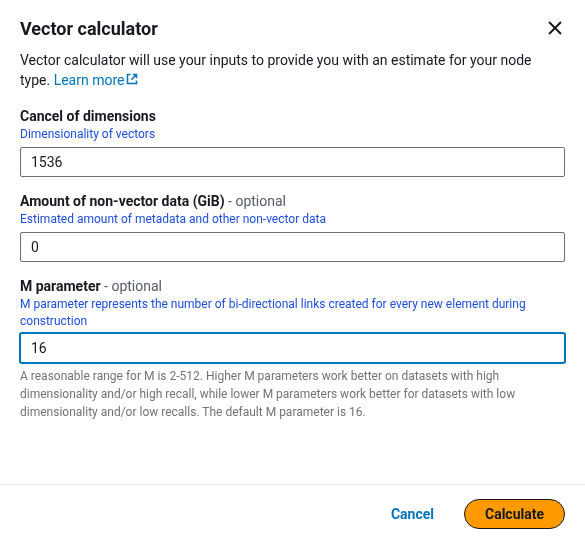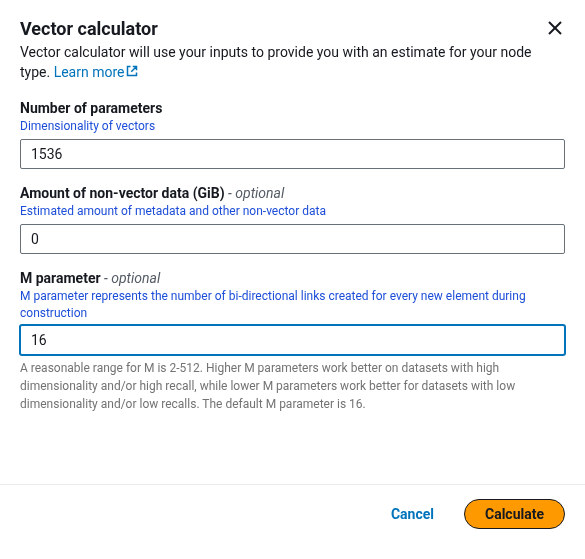--- a/index.html
+++ b/index.html
@@ -15,21 +15,21 @@
       color: #16191f;
       position: relative;
     }
     .modal {
       padding: 18px 20px 0 20px;
     }
     .header {
       display: flex;
       justify-content: space-between;
       align-items: flex-start;
-      margin-bottom: 4px;
+      margin-bottom: 12px;
     }
     .title {
       font-size: 18px;
       font-weight: 700;
       color: #16191f;
     }
     .close-btn {
       background: none;
       border: none;
       padding: 0;
@@ -67,21 +67,20 @@
     }
     .field-label {
       display: block;
       font-size: 14px;
       font-weight: 700;
       color: #16191f;
       margin-bottom: 2px;
     }
     .optional {
       font-weight: 400;
-      font-style: italic;
       color: #545b64;
     }
     .field-hint {
       font-size: 12px;
       color: #1d4ed8;
       margin-bottom: 4px;
       line-height: 1.4;
     }
     .field-input {
       width: 100%;
@@ -149,21 +148,21 @@
   </div>
 
   <p class="description">
     <span>Vector calculator will use your inputs to provide you with an estimate for your node type. </span><a class="link"><span>Learn more</span><svg viewBox="0 0 16 16" fill="none" stroke="#0073bb" stroke-width="2">
           <path d="M6 2H2v12h12v-4M9 2h5v5M14 2L7 9"></path>
         </svg></a>
   </p>
 
 
   <div class="field-group">
-    <label class="field-label">Number of parameters</label>
+    <label class="field-label">Cancel of dimensions</label>
     <div class="field-hint">Dimensionality of vectors</div>
     <input type="text" class="field-input" value="1536" style="">
   </div>
 
   <div class="field-group">
     <label class="field-label">
       <span>Amount of non-vector data (GiB)</span><span class="optional"> - optional</span>
     </label>
     <div class="field-hint">Estimated amount of metadata and other non-vector data</div>
     <input type="text" class="field-input" value="0" style="">

